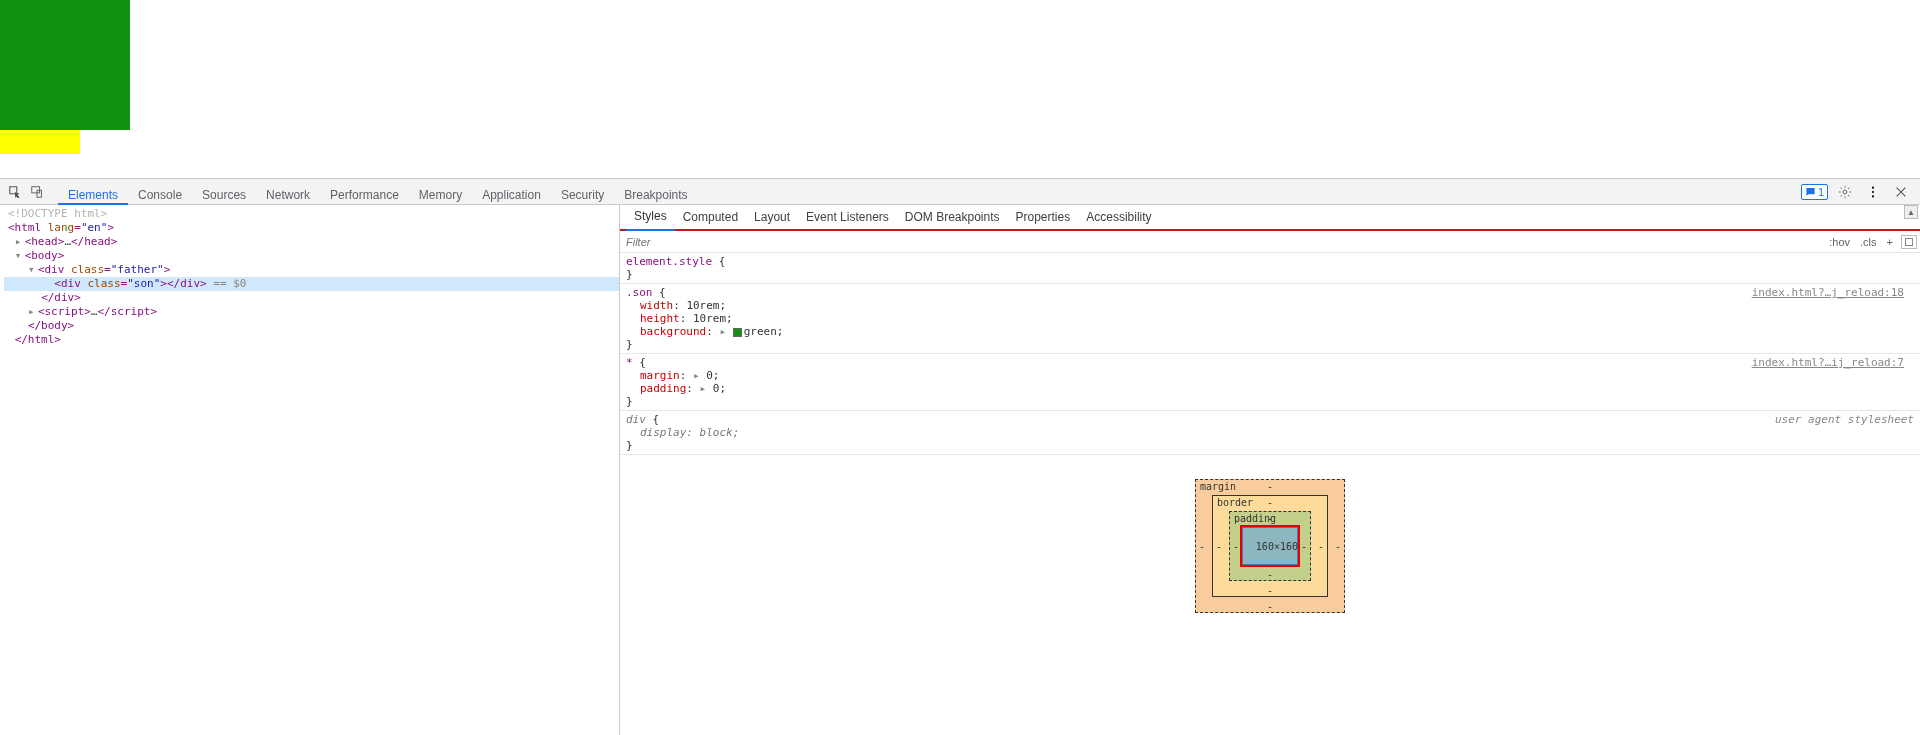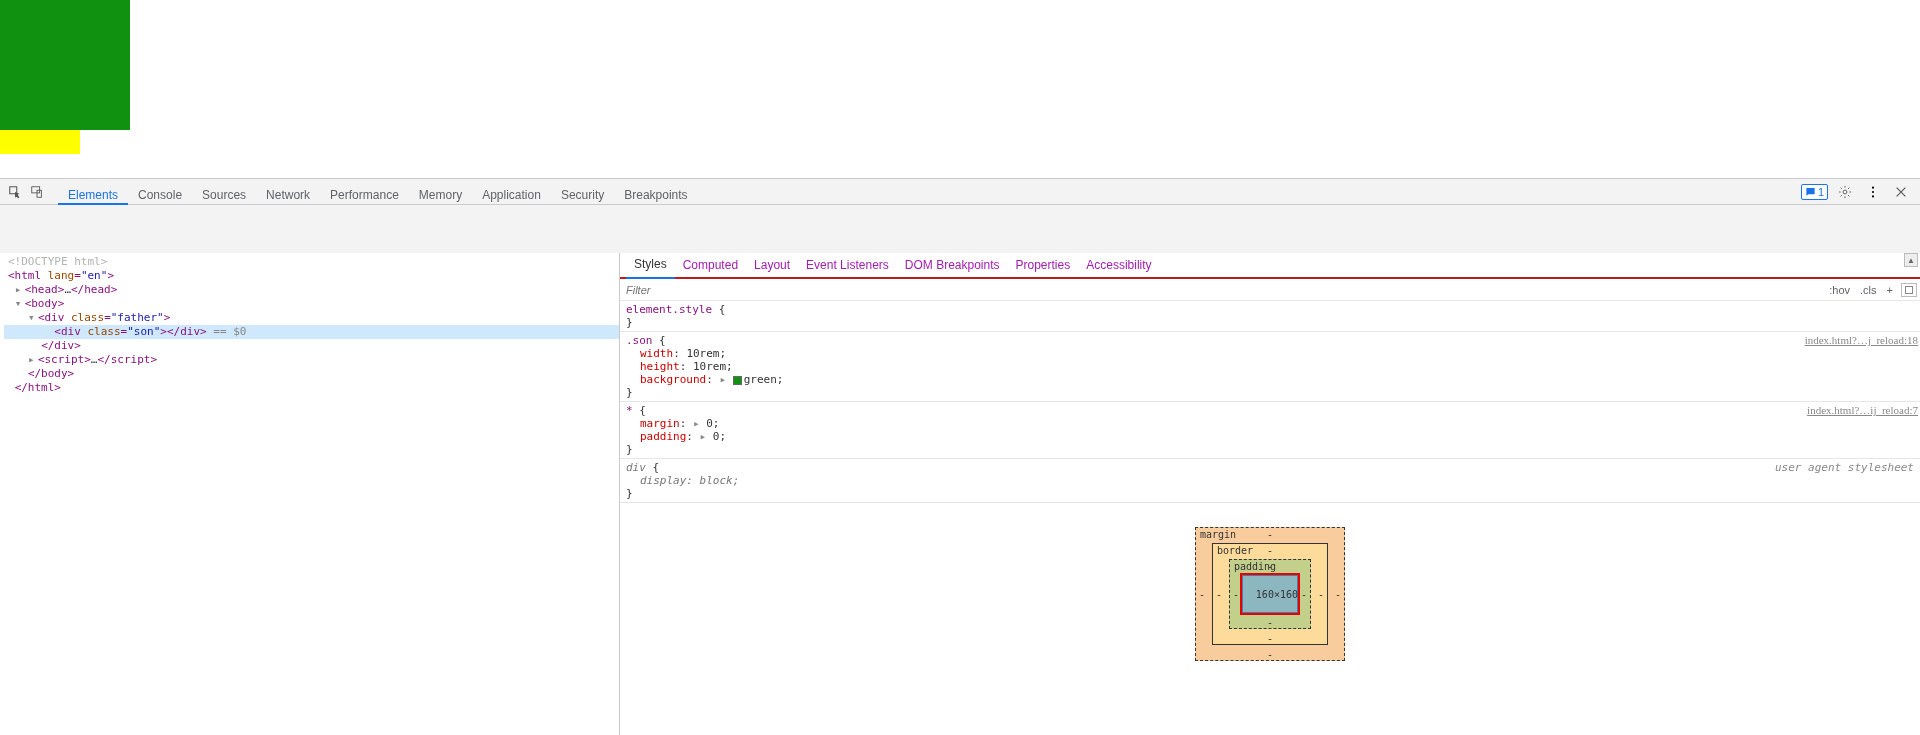--- a/index.html
+++ b/index.html
@@ -16,56 +16,56 @@
 .tb-icon { width: 22px; height: 22px; display: flex; align-items: center; justify-content: center; color: #555; cursor: pointer; }
 .tb-icon svg { width: 14px; height: 14px; }
 .tabs { display: flex; align-items: stretch; margin-left: 10px; height: 26px; }
 .tab { padding: 3px 10px; line-height: 26px; color: #5f6368; cursor: pointer; }
 .tab.active { color: #1a73e8; border-bottom: 2px solid #1a73e8; }
 .toolbar-right { margin-left: auto; display: flex; align-items: center; gap: 6px; padding-right: 4px; }
 .badge { display: inline-flex; align-items: center; gap: 2px; background: #fff; border: 1px solid #1a73e8; color: #1a73e8; border-radius: 2px; padding: 0 3px; height: 16px; font-size: 11px; cursor: pointer; }
 .badge svg { width: 11px; height: 11px; }
 
 
-.split { display: flex; flex: 1; min-height: 0; background: #fff; margin-top: 48px; }
+.split { display: flex; flex: 1; min-height: 0; background: #fff; }
 .elements-pane { flex: 0 0 620px; border-right: 1px solid #cacaca; overflow: auto; font-family: Menlo, Consolas, monospace; font-size: 11px; line-height: 14px; padding: 2px 0 0 4px; }
 .styles-pane { flex: 1; display: flex; flex-direction: column; min-width: 0; }
 
 
 .dom-line { white-space: pre; padding: 0 4px; }
 .dom-line.sel { background: #cfe8fc; }
 .t-doctype { color: #b3b3b3; }
 .t-tag { color: #881280; }
 .t-attrname { color: #994500; }
 .t-attrval { color: #1a1aa6; }
 .t-eq0 { color: #888; }
 .arrow { display: inline-block; width: 10px; color: #888; }
 
 
 .sub-tabs { display: flex; align-items: center; height: 26px; border-bottom: 2px solid #b91c1c; padding-left: 6px; }
-.sub-tab { padding: 0 8px; line-height: 25px; color: #a21caf; cursor: pointer; }
+.sub-tab { padding: 0 8px; line-height: 25px; color: #404040; cursor: pointer; }
 .sub-tab.active { color: #333; border-bottom: 2px solid #1a73e8; }
 
 
 .filter-row { display: flex; align-items: center; height: 22px; border-bottom: 1px solid #e6e6e6; }
 .filter-input { flex: 1; border: none; outline: none; font-size: 11px; padding: 0 6px; color: #888; font-style: italic; background: transparent; }
 .filter-ctl { color: #5f6368; font-size: 11px; padding: 0 5px; cursor: pointer; }
 .filter-sq { width: 16px; height: 14px; border: 1px solid #bbb; margin: 0 3px; display:inline-block; position:relative; }
 .filter-sq::after{ content:''; position:absolute; left:3px; top:2px; width:6px; height:6px; border:1px solid #888; }
 
 
 .rules { font-family: Menlo, Consolas, monospace; font-size: 11px; line-height: 13px; overflow:auto; }
 .rule { border-bottom: 1px solid #e6e6e6; padding: 2px 6px; position: relative; }
 .selector { color: #881280; }
 .brace { color: #333; }
 .decl { padding-left: 14px; }
 .p-prop { color: #c80000; }
 .p-val { color: #333; }
 .p-tri { color: #888; }
-.link { position: absolute; right: 2px; top: 2px; color: #888; text-decoration: underline; font-style: normal; font-family: Liberation Serif, serif; }
+.link { position: absolute; right: 16px; top: 2px; color: #888; text-decoration: underline; font-style: normal; }
 .ua-link { position: absolute; right: 6px; top: 2px; color: #888; font-style: italic; }
 .italic { font-style: italic; color: #777; }
 .swatch { display:inline-block; width:9px; height:9px; background:#109110; border:1px solid #666; vertical-align:middle; margin-right:2px;}
 
 
 .boxmodel-wrap { display:flex; justify-content:center; padding: 24px 0; }
 .bm { font-family: Menlo, Consolas, monospace; font-size: 10px; position: relative; }
 .bm-layer { position: relative; text-align: center; }
 .bm-label { position: absolute; top: 1px; left: 4px; }
 .bm-margin { width: 150px; height: 134px; background: #f9cc9d; border: 1px dashed #333; padding: 15px 16px; }

